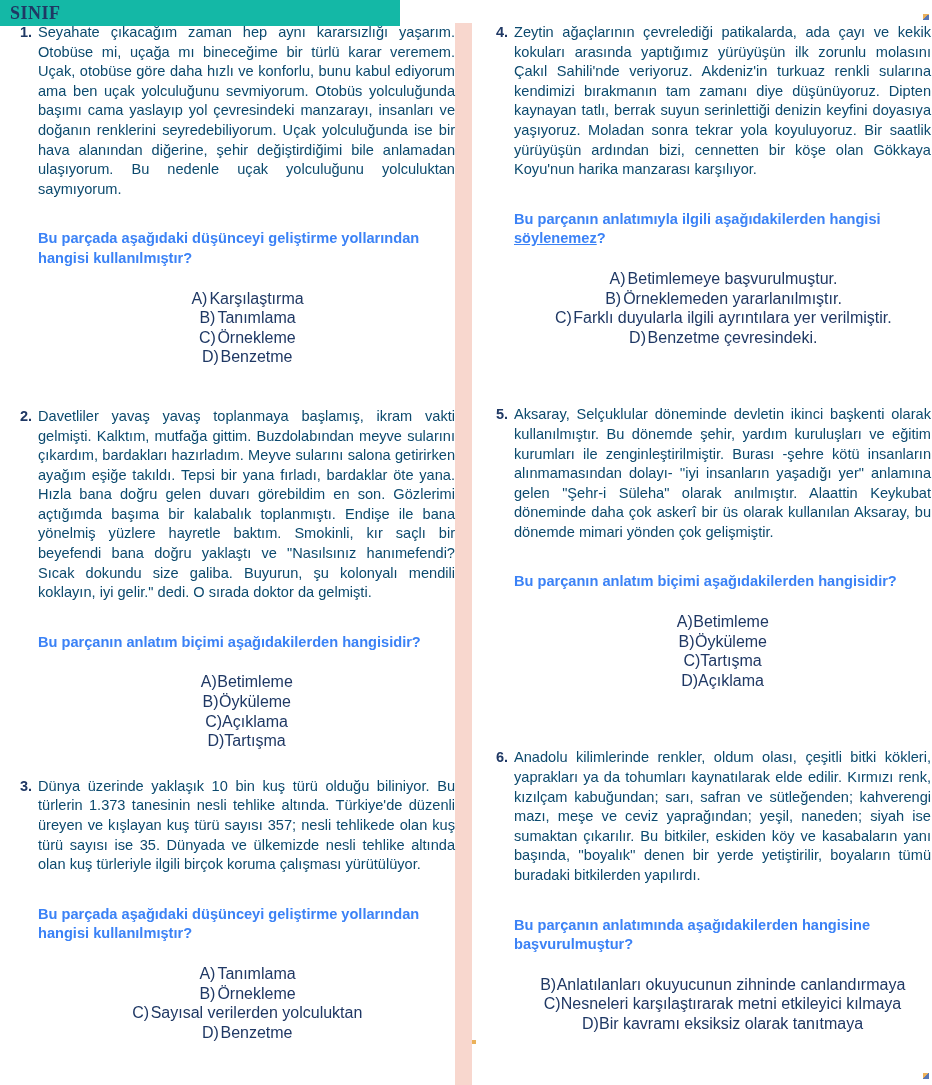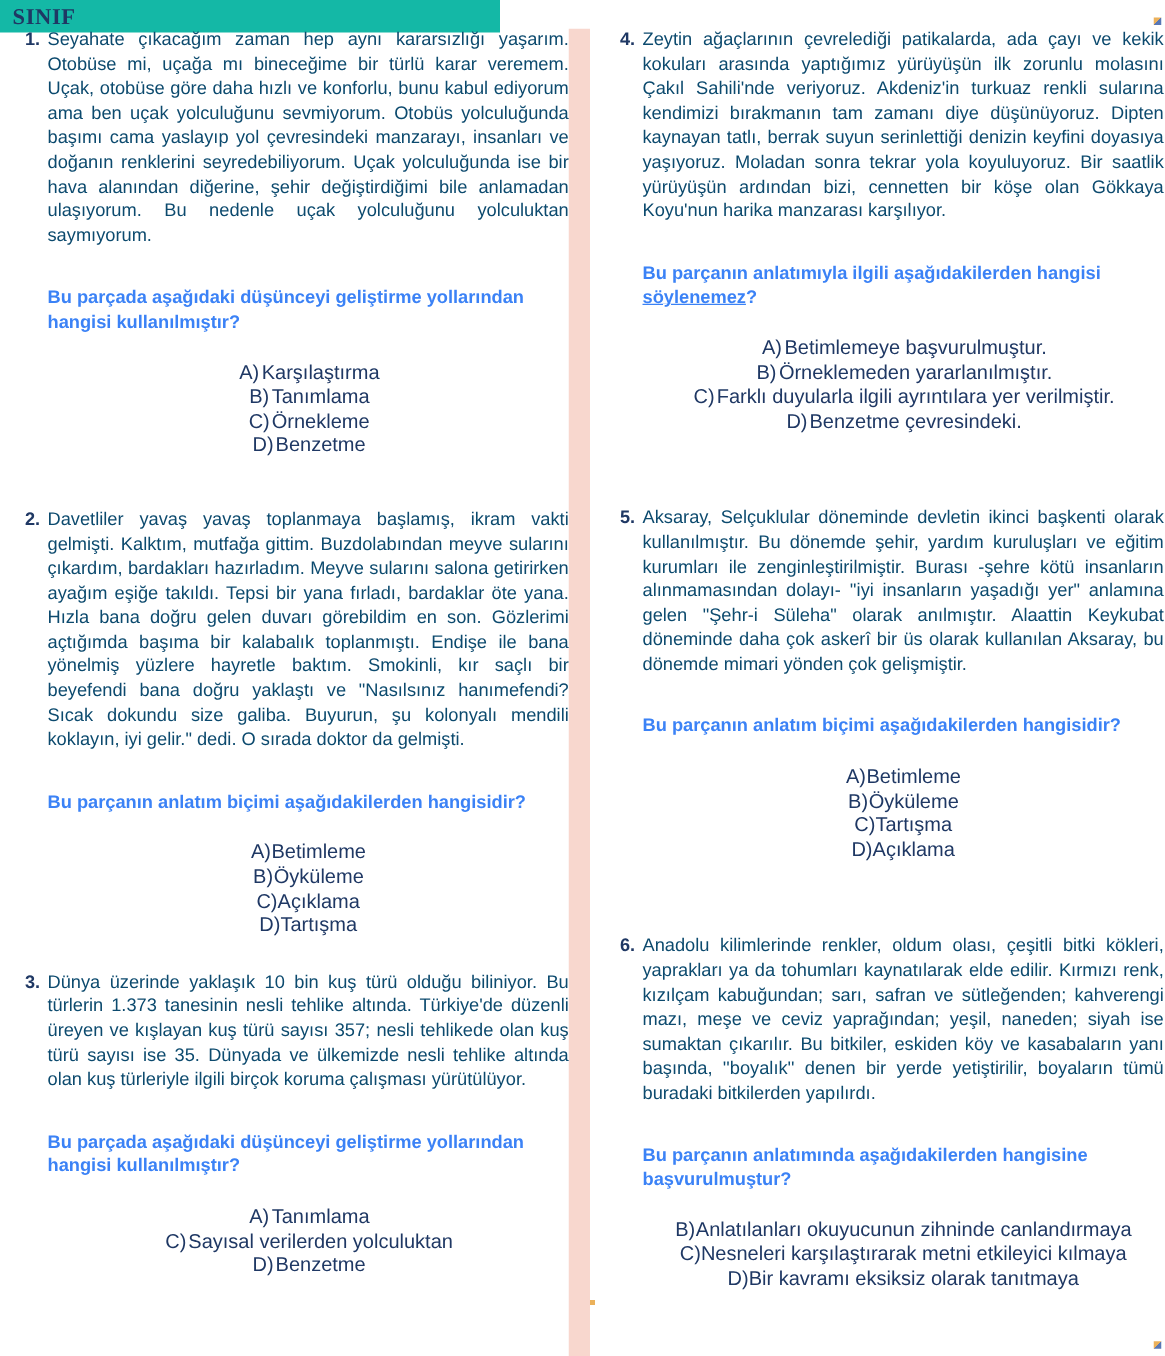--- a/index.html
+++ b/index.html
@@ -197,20 +197,21 @@
     </div>
 
     <div class="gap-lg"></div>
 
     <div class="question">
       <span class="q-num">3.</span>
       <div class="q-body">Dünya üzerinde yaklaşık 10 bin kuş türü olduğu biliniyor. Bu türlerin 1.373 tanesinin nesli tehlike altında. Türkiye'de düzenli üreyen ve kışlayan kuş türü sayısı 357; nesli tehlikede olan kuş türü sayısı ise 35. Dünyada ve ülkemizde nesli tehlike altında olan kuş türleriyle ilgili birçok koruma çalışması yürütülüyor.</div>
       <div class="q-prompt">Bu parçada aşağıdaki düşünceyi geliştirme yollarından hangisi kullanılmıştır?</div>
       <div class="options">
         <span class="option"><span class="opt-letter">A)</span><span>Tanımlama</span></span>
+        <span class="option"><span class="opt-letter">B)</span><span>Örnekleme</span></span>
         <span class="option"><span class="opt-letter">C)</span><span>Sayısal verilerden yolculuktan</span></span>
         <span class="option"><span class="opt-letter">D)</span><span>Benzetme</span></span>
       </div>
     </div>
 
   </div>
 
   <div class="column right">
 
     <div class="question">

